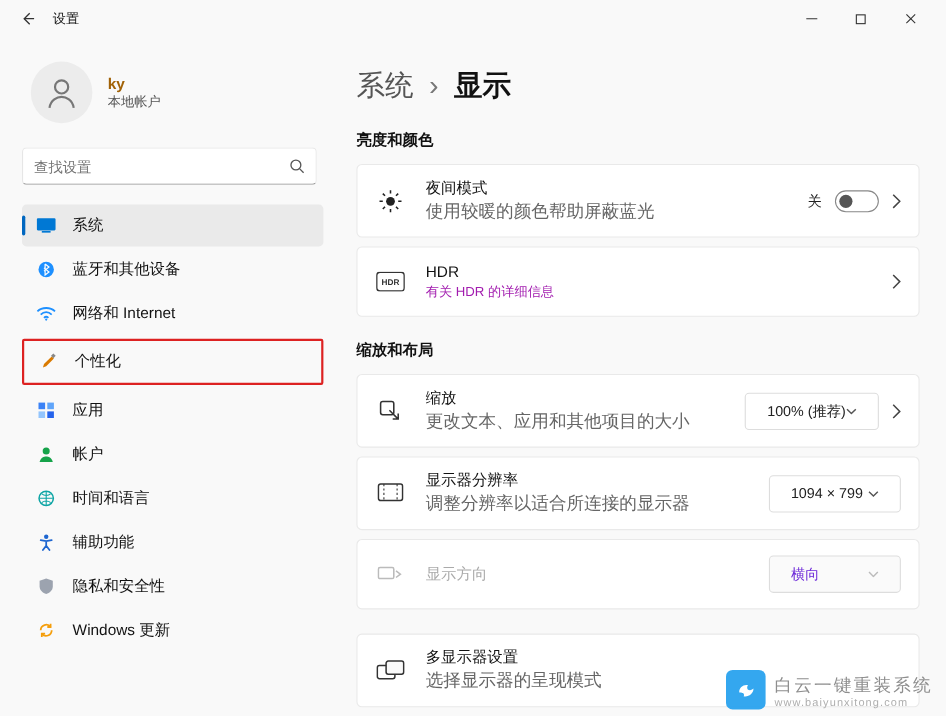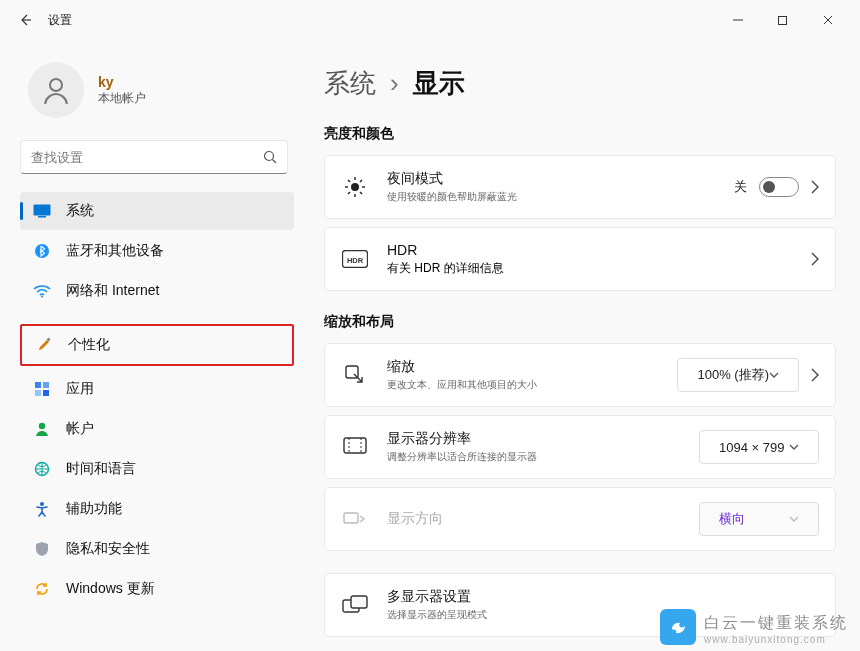--- a/index.html
+++ b/index.html
@@ -18,33 +18,33 @@
   .profile-sub { font-size:12px; color:#555; }
   .search { margin: 4px 6px 18px 0; height:34px; background:#fff; border:1px solid #e6e6e6; border-bottom:1.5px solid #888; border-radius:4px; display:flex; align-items:center; padding:0 10px; }
   .search input { flex:1; border:none; outline:none; font-size:13px; color:#666; background:transparent; }
   .search-ico { color:#555; }
   .nav { display:flex; flex-direction:column; gap:2px; }
   .nav-item { height:38px; display:flex; align-items:center; gap:14px; padding:0 10px 0 12px; border-radius:4px; font-size:14px; color:#111; position:relative; }
   .nav-item.selected { background:#eaeaea; }
   .nav-item.selected::before { content:""; position:absolute; left:0; top:10px; bottom:10px; width:3px; background:#0067c0; border-radius:2px; }
   .nav-item .nico { width:20px; height:20px; display:flex; align-items:center; justify-content:center; }
   .highlight-box { border:2px solid #d22; border-radius:2px; padding:0; }
-  .highlight-box.wrap { margin-top:12px; margin-bottom:2px; }
+  .highlight-box.wrap { margin-top:2px; margin-bottom:2px; }
   .rightcol { flex:1; padding: 26px 24px 0 24px; overflow:hidden; }
   .breadcrumb { display:flex; align-items:center; gap:14px; font-size:26px; color:#111; margin-bottom:24px; }
   .breadcrumb .bc-root { color:#555; font-weight:400; }
   .breadcrumb .bc-sep { color:#777; }
   .breadcrumb .bc-leaf { font-weight:600; }
   .section-title { font-size:14px; font-weight:600; color:#111; margin-bottom:12px; }
   .card { background:#fff; border:1px solid #e9e9e9; border-radius:5px; display:flex; align-items:center; padding:12px 16px; margin-bottom:8px; min-height:64px; }
   .card .cico { width:28px; height:28px; display:flex; align-items:center; justify-content:center; color:#333; margin-right:18px; flex-shrink:0; }
   .card .ctext { flex:1; }
   .card .ct-title { font-size:14px; color:#111; }
-  .card .ct-sub { font-size:10px; color:#666; margin-top:2px; }
-  .card .ct-link { font-size:12px; color:#000000; margin-top:2px; }
+  .card .ct-sub { font-size:16px; color:#666; margin-top:2px; }
+  .card .ct-link { font-size:12px; color:#a21caf; margin-top:2px; }
   .card .ctrl { display:flex; align-items:center; gap:12px; }
   .chev { color:#444; }
   .toggle-off-lbl { font-size:13px; color:#222; }
   .toggle { width:40px; height:20px; border-radius:10px; border:1px solid #888; background:#fff; position:relative; }
   .toggle .knob { position:absolute; left:3px; top:3px; width:12px; height:12px; border-radius:50%; background:#555; }
   .select-box { height:34px; min-width:120px; border:1px solid #ddd; border-radius:4px; background:#fff; display:flex; align-items:center; justify-content:space-between; padding:0 19px; font-size:13px; color:#222; }
   .select-box.disabled { color:#6d28d9; background:#fafafa; }
   .card.disabled .ct-title { color:#aaa; }
   .card.disabled .cico { color:#aaa; }
   .spacer-sec { height:14px; }

